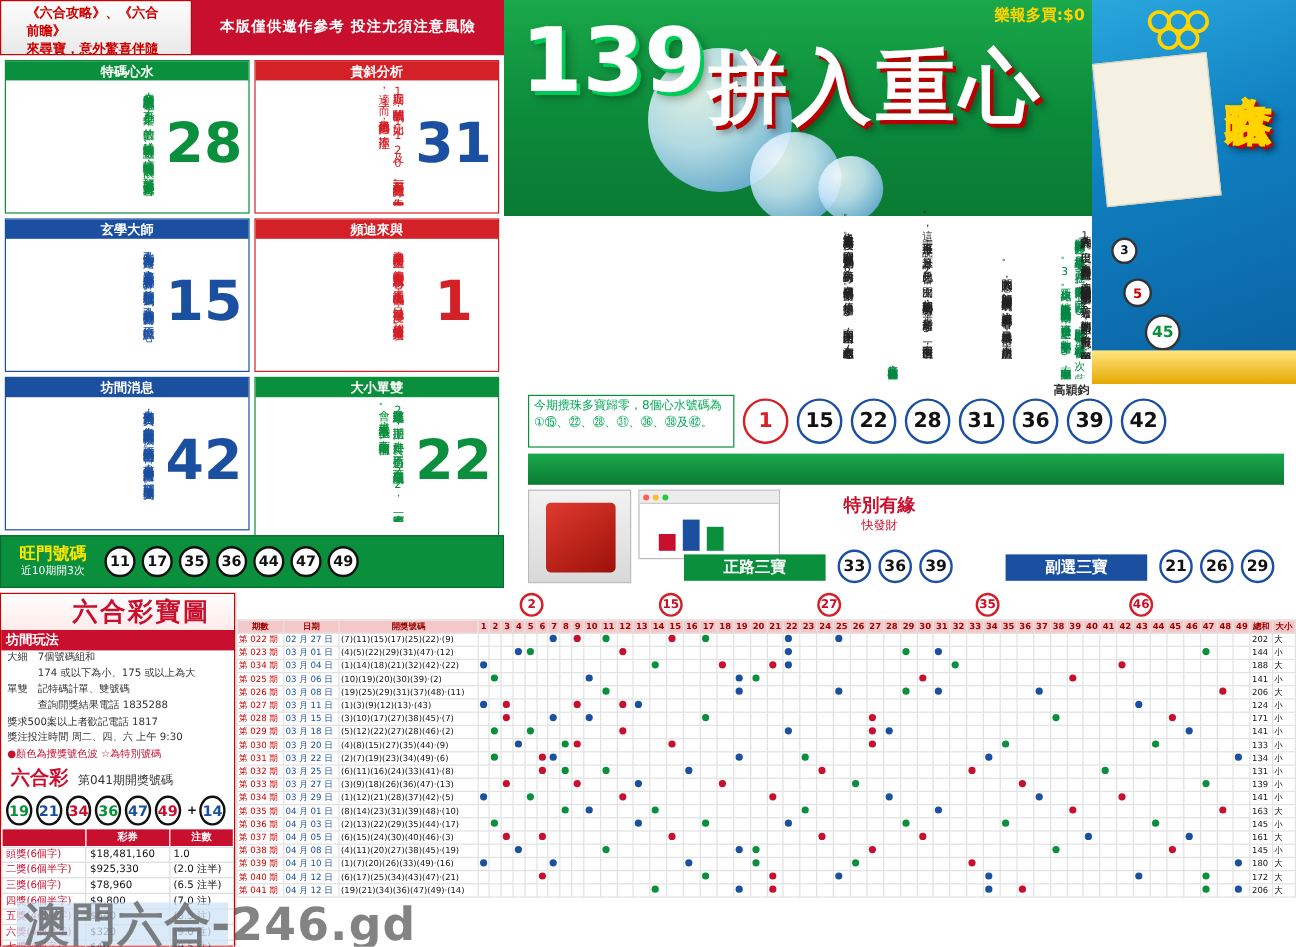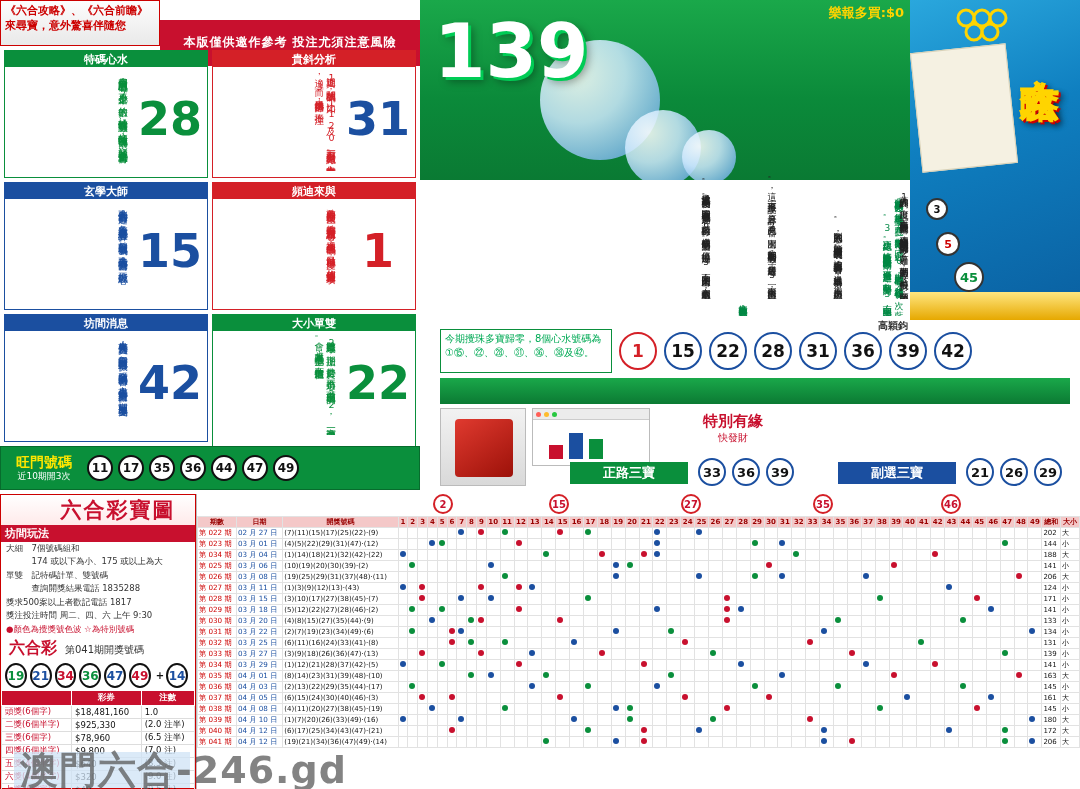--- a/index.html
+++ b/index.html
@@ -12,27 +12,27 @@
     overflow:hidden;
   }
   .abs { position:absolute; }
 
   
   #masthead {
     left:0; top:0; width:160px; height:46px;
     background:linear-gradient(#fdfdfd,#e9e9e9);
     border:1px solid #c00; color:#c00;
     font-weight:bold; font-size:11px; line-height:1.35;
-    padding:3px 4px;
+    padding:3px 21px;
   }
   #topredbar {
     left:160px; top:0; width:260px; height:46px;
     background:#c8102e; color:#fff; font-weight:bold;
     font-size:12px; display:flex; align-items:flex-end; justify-content:center;
-    padding-bottom:15px; letter-spacing:1px;margin-top:20px;
+    padding-bottom:15px; letter-spacing:1px;
   }
 
   
   .tipbox { border:1px solid #0a8f3c; background:#fff; }
   .tiphead {
     height:16px; color:#fff; font-weight:bold; font-size:11px;
     display:flex; align-items:center; justify-content:center;
   }
   .tipbody { display:flex; height:104px; }
   .tiptext {
@@ -284,20 +284,21 @@
       <div class="ball hotball">49</div>
     </div>
 </div>
 
 <div class="abs" id="titleblock">
   <div class="bubble" style="left:120px; top:40px; width:120px; height:120px;"></div>
   <div class="bubble" style="left:205px; top:110px; width:76px; height:76px;"></div>
   <div class="bubble" style="left:262px; top:130px; width:54px; height:54px;"></div>
   <div class="abs" id="ticketprice">樂報多買:$0</div>
   <div id="bignum">139</div>
+  <div id="bigtitle">拼入重心</div>
 </div>
 
 <div class="abs" id="rightart">
   <div class="abs" style="left:34px; top:6px; width:72px; height:40px;">
     <svg width="72" height="40" viewBox="0 0 72 40">
       <circle cx="22" cy="12" r="8" fill="none" stroke="#ffd400" stroke-width="3"></circle>
       <circle cx="38" cy="12" r="8" fill="none" stroke="#ffd400" stroke-width="3"></circle>
       <circle cx="54" cy="12" r="8" fill="none" stroke="#ffd400" stroke-width="3"></circle>
       <circle cx="30" cy="26" r="8" fill="none" stroke="#ffd400" stroke-width="3"></circle>
       <circle cx="46" cy="26" r="8" fill="none" stroke="#ffd400" stroke-width="3"></circle>

